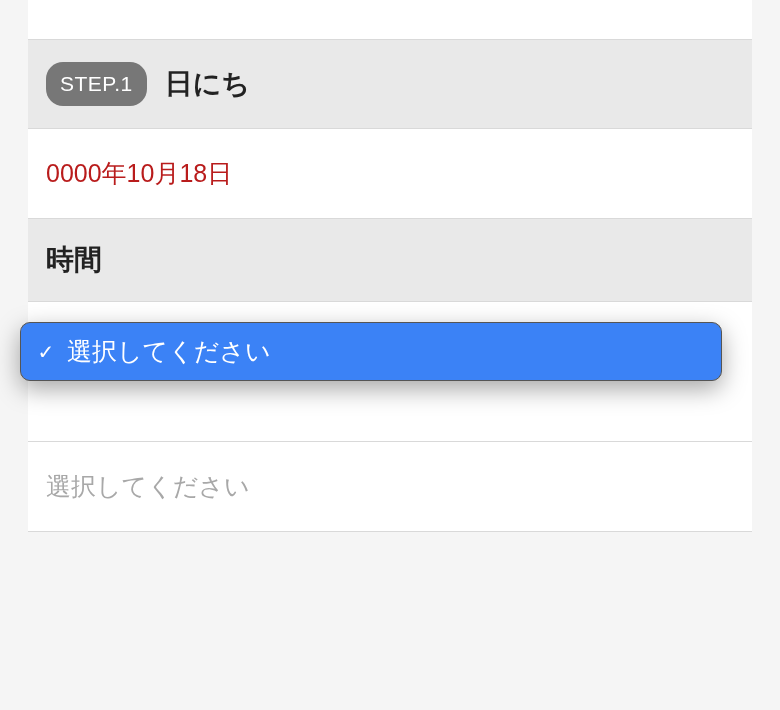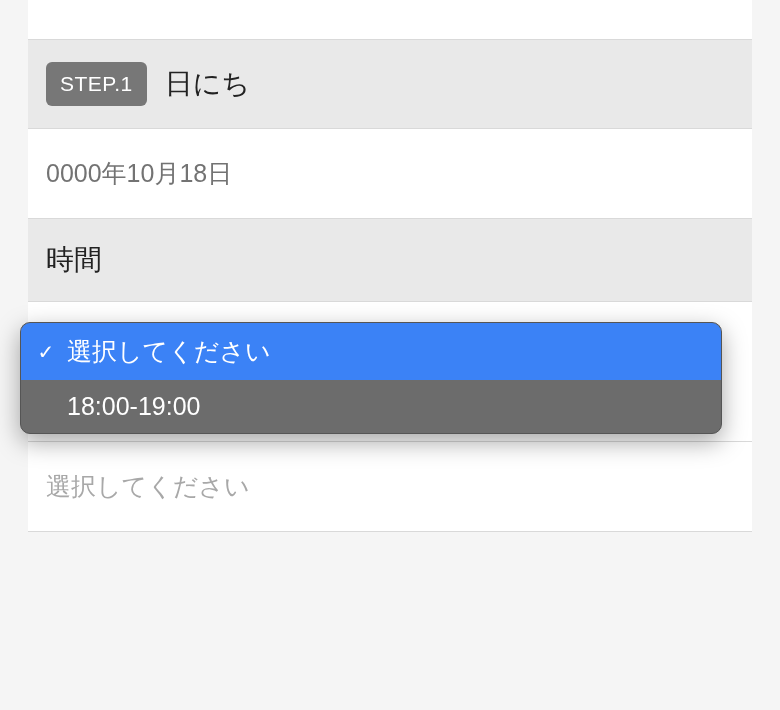--- a/index.html
+++ b/index.html
@@ -27,37 +27,37 @@
       background: #e9e9e9;
       padding: 22px 18px;
       border-bottom: 1px solid #d9d9d9;
       display: flex;
       align-items: center;
       gap: 18px;
     }
     .step-badge {
       background: #777777;
       color: #fff;
-      border-radius: 6px;
+      border-radius: 17px;
       padding: 10px 14px;
       font-size: 21px;
       font-weight: 500;
       letter-spacing: 0.5px;
     }
     .step-title {
       font-size: 28px;
       color: #222;
-      font-weight: 400;
+      font-weight: 700;
     }
     .field-row {
       background: #fff;
       padding: 28px 18px;
       border-bottom: 1px solid #d9d9d9;
       font-size: 25px;
-      color: #737373;
+      color: #b91c1c;
     }
     .field-row.placeholder {
       color: #a8a8a8;
     }
     .dropdown-wrap {
       position: relative;
     }
     .dropdown-popup {
       position: absolute;
       left: -8px;
@@ -111,22 +111,18 @@
     <span class="step-title">時間</span>
   </div>
 
   <div class="dropdown-wrap">
     <div class="after-popup-spacer"></div>
     <div class="dropdown-popup">
       <div class="dropdown-option selected">
         <span class="dropdown-check">✓</span>
         <span>選択してください</span>
       </div>
-      <div class="dropdown-option">
-        <span class="dropdown-check"></span>
-        <span>18:00-19:00</span>
-      </div>
     </div>
   </div>
 
   <div class="field-row placeholder">選択してください</div>
 
 </div>
 
 </body></html>

